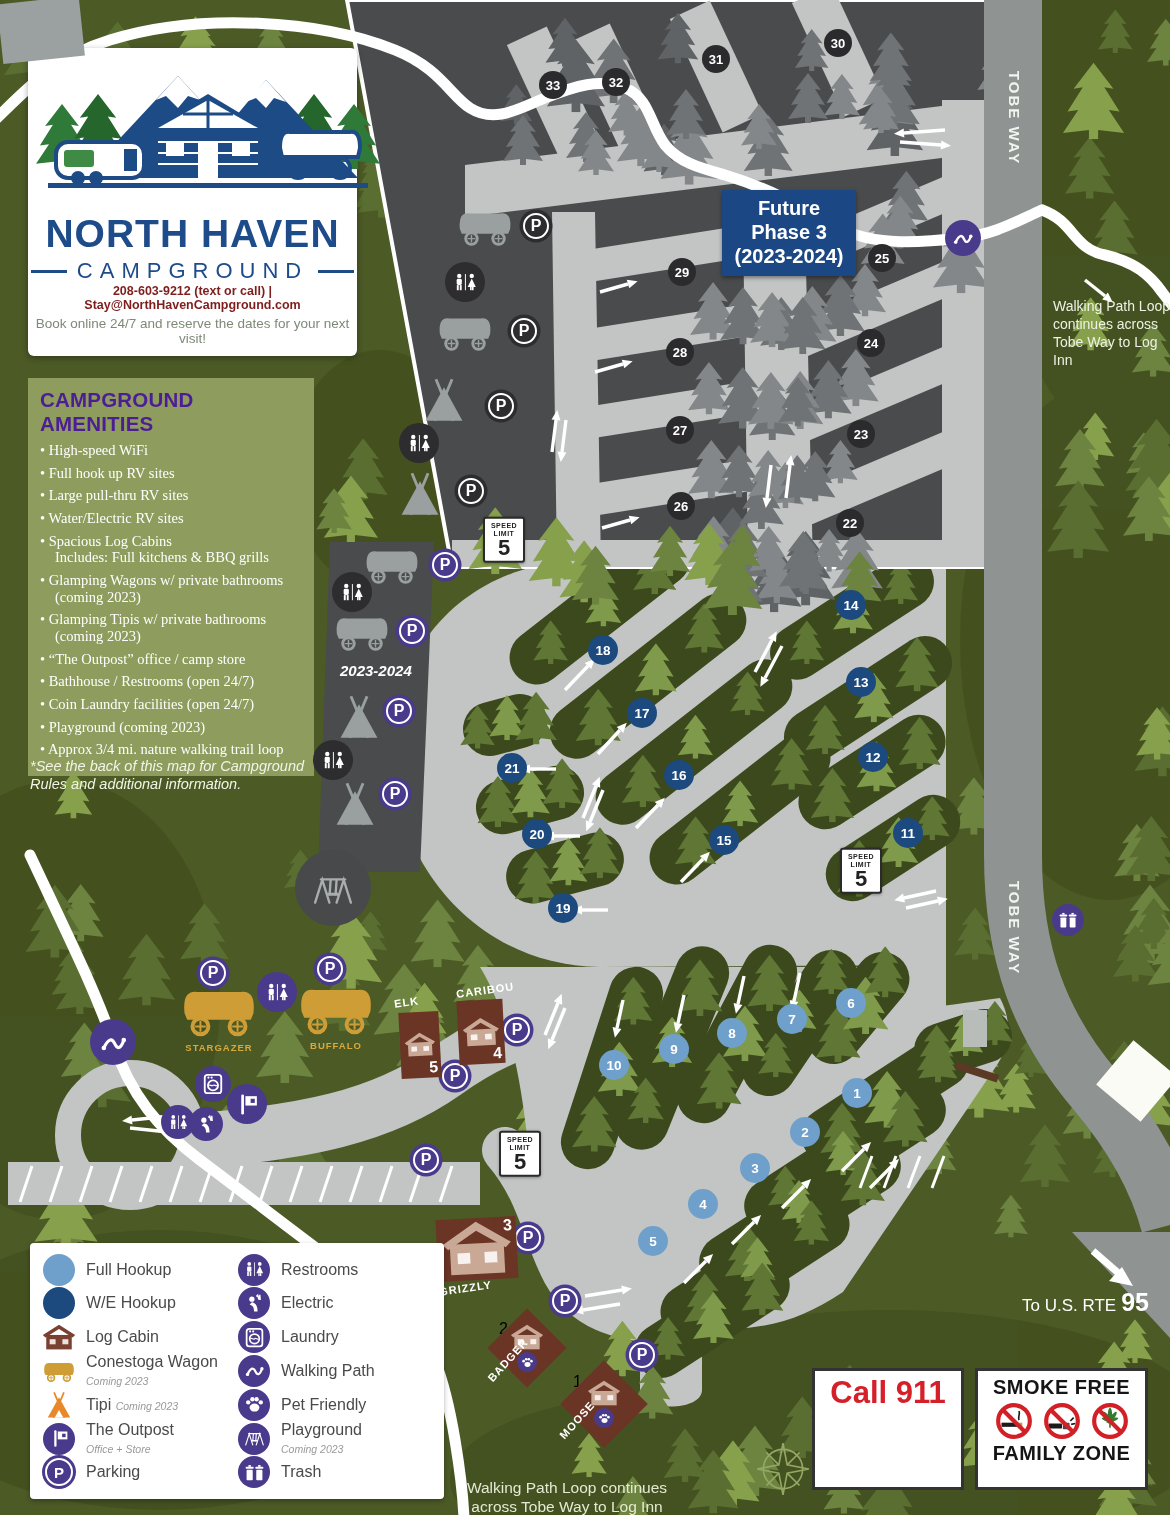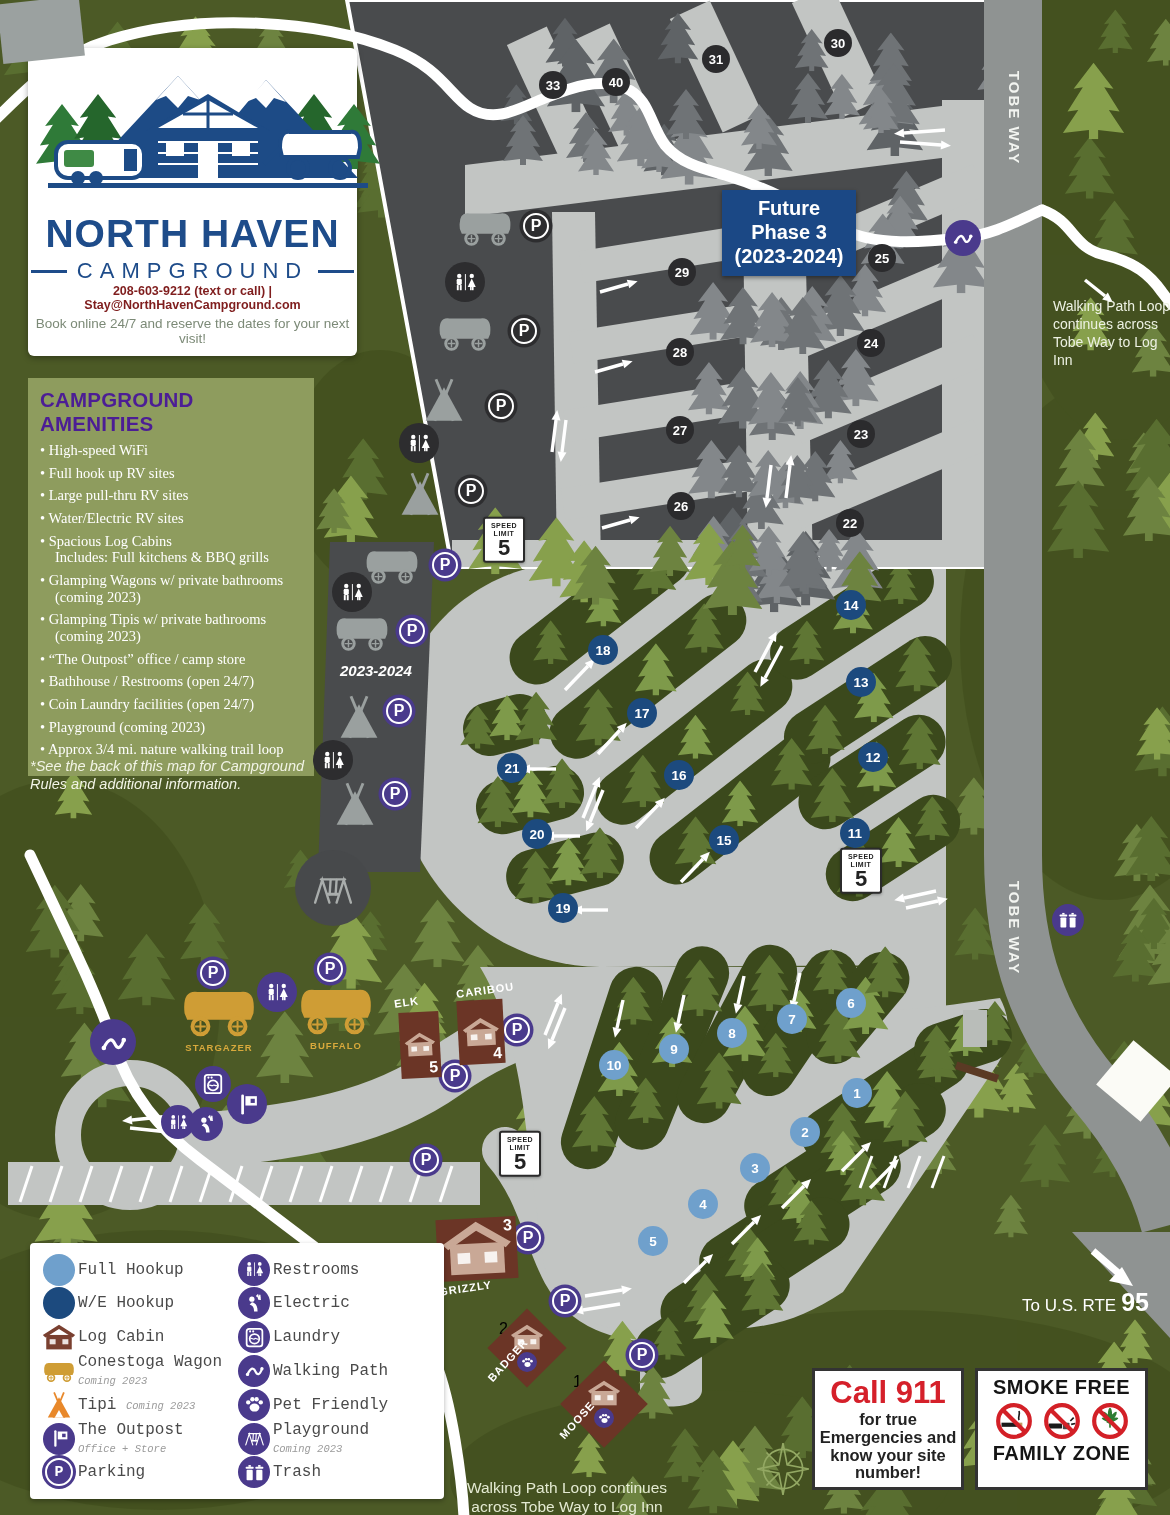--- a/index.html
+++ b/index.html
@@ -21,21 +21,21 @@
   #amen{left:28px;top:378px;width:286px;background:#8e9c5e;padding:10px 12px 12px 12px;box-sizing:border-box;}
   #amen h2{margin:0 0 4px 0;font-size:20.5px;color:#4c1d95;letter-spacing:.2px;}
   #amen ul{margin:0;padding:0;list-style:none;font-family:Liberation Serif, serif;}
   #amen li{color:#fff;font-size:14.5px;margin:6px 0;line-height:1.15;padding-left:11px;text-indent:-11px;}
   #amen li .sub{display:block;padding-left:4px;text-indent:0;}
   #amen-foot{left:30px;top:757px;width:280px;color:#f2f4e6;font-style:italic;font-size:14.5px;line-height:1.25;}
   
   #legend{left:30px;top:1243px;width:414px;height:256px;background:#fff;border-radius:4px;
           box-shadow:0 2px 5px rgba(0,0,0,.3);display:flex;padding:10px 12px;box-sizing:border-box;}
   .lcol{flex:1;display:flex;flex-direction:column;justify-content:space-between;}
-  .lrow{display:flex;align-items:center;gap:2px;height:33px;font-family:Liberation Mono, monospace;}
+  .lrow{display:flex;align-items:center;gap:10px;height:33px;}
   .licon{width:34px;height:34px;flex:0 0 34px;display:flex;align-items:center;justify-content:center;}
   .ldot{width:32px;height:32px;border-radius:50%;}
   .lcirc{width:32px;height:32px;border-radius:50%;background:#4a3a8c;display:flex;align-items:center;justify-content:center;}
   .lring{border:2.5px solid #fff;box-shadow:0 0 0 3px #4a3a8c;width:24px;height:24px;}
   .llabel{font-size:16px;color:#4a4a4a;line-height:1;}
   .lsub{font-size:10.5px;color:#9a9a9a;font-style:italic;line-height:1;}
   
   .site{position:absolute;border-radius:50%;color:#fff;font-weight:bold;display:flex;
         align-items:center;justify-content:center;}
   .site.full{width:30px;height:30px;background:#6fa0cc;font-size:13.5px;}
@@ -717,42 +717,42 @@
       <div class="site full" style="left:842px;top:1078px">1</div>
       <div class="site full" style="left:790px;top:1117px">2</div>
       <div class="site full" style="left:740px;top:1153px">3</div>
       <div class="site full" style="left:688px;top:1189px">4</div>
       <div class="site full" style="left:638px;top:1226px">5</div>
       <div class="site full" style="left:836px;top:988px">6</div>
       <div class="site full" style="left:777px;top:1004px">7</div>
       <div class="site full" style="left:717px;top:1018px">8</div>
       <div class="site full" style="left:659px;top:1034px">9</div>
       <div class="site full" style="left:599px;top:1050px">10</div>
-      <div class="site we" style="left:840px;top:818px">11</div>
+      <div class="site we" style="left:893px;top:818px">11</div>
       <div class="site we" style="left:858px;top:742px">12</div>
       <div class="site we" style="left:846px;top:667px">13</div>
       <div class="site we" style="left:836px;top:590px">14</div>
       <div class="site we" style="left:709px;top:825px">15</div>
       <div class="site we" style="left:664px;top:760px">16</div>
       <div class="site we" style="left:627px;top:698px">17</div>
       <div class="site we" style="left:588px;top:635px">18</div>
       <div class="site we" style="left:548px;top:893px">19</div>
       <div class="site we" style="left:522px;top:819px">20</div>
       <div class="site we" style="left:497px;top:753px">21</div>
       <div class="site p3" style="left:836px;top:509px">22</div>
       <div class="site p3" style="left:847px;top:420px">23</div>
       <div class="site p3" style="left:857px;top:329px">24</div>
       <div class="site p3" style="left:868px;top:244px">25</div>
       <div class="site p3" style="left:667px;top:492px">26</div>
       <div class="site p3" style="left:666px;top:416px">27</div>
       <div class="site p3" style="left:666px;top:338px">28</div>
       <div class="site p3" style="left:668px;top:258px">29</div>
       <div class="site p3" style="left:824px;top:29px">30</div>
       <div class="site p3" style="left:702px;top:45px">31</div>
-      <div class="site p3" style="left:602px;top:68px">40</div>
+      <div class="site p3" style="left:602px;top:68px">32</div>
       <div class="site p3" style="left:539px;top:71px">33</div>
       <div class="mic pring dark" style="left:523px;top:213px;width:22px;height:22px">
         <span class="pl">P</span>
       </div>
       <div class="mic pring dark" style="left:511px;top:318px;width:22px;height:22px">
         <span class="pl">P</span>
       </div>
       <div class="mic pring dark" style="left:488px;top:393px;width:22px;height:22px">
         <span class="pl">P</span>
       </div>
@@ -1042,21 +1042,20 @@
         </div>
       </div>
   </div>
 
   <svg class="abs" style="left:752px;top:1438px" width="62" height="62" viewBox="0 0 60 60">
     <use href="#compassS" color="#93a863"></use>
   </svg>
 
   <div class="notice" id="call911">
     <div class="t">Call 911</div>
-    <div class="b">for true Emergencies and know your site number!</div>
   </div>
   <div class="notice" id="smoke">
     <div class="t">SMOKE FREE</div>
     <div class="icons">
       <svg width="40" height="40" viewBox="0 0 48 48">
         <rect x="9" y="26" width="20" height="5" fill="#1b1b1b"></rect>
           <rect x="29" y="26" width="5" height="5" fill="#c49a62"></rect>
         <path d="M30,23 C28,19 32,17 30,12" stroke="#1b1b1b" stroke-width="2" fill="none"></path>
         <circle cx="24" cy="24" r="19" stroke="#d32027" stroke-width="5" fill="none"></circle>
           <line x1="11" y1="11" x2="37" y2="37" stroke="#d32027" stroke-width="5"></line>

